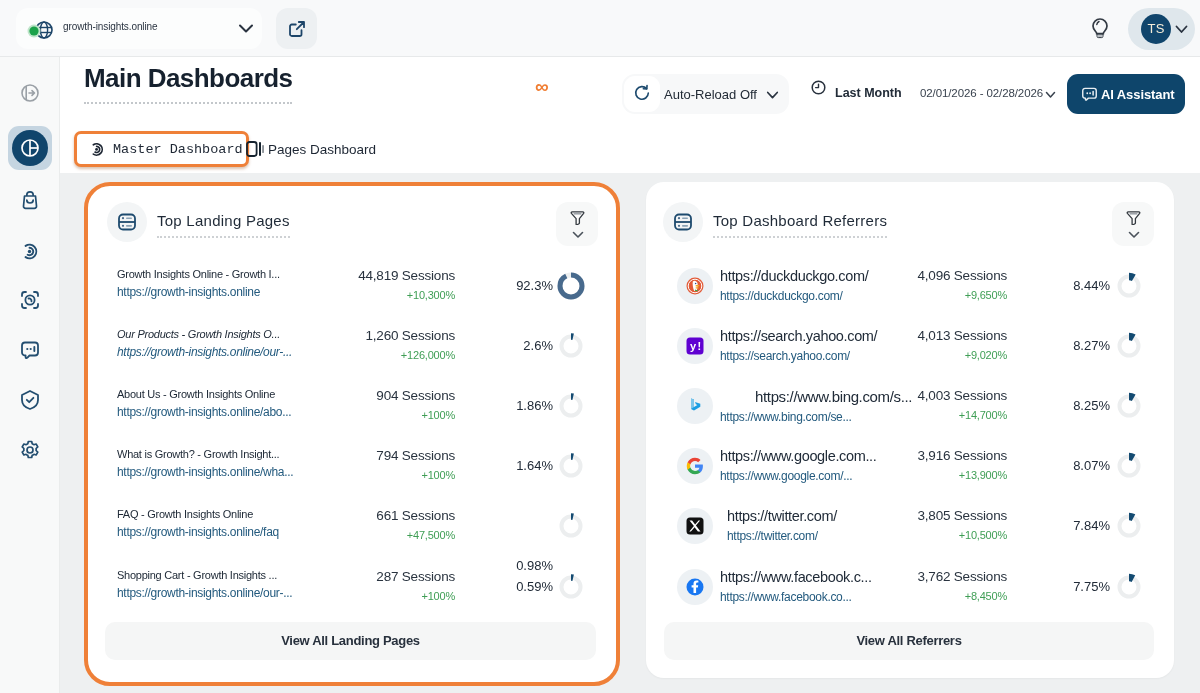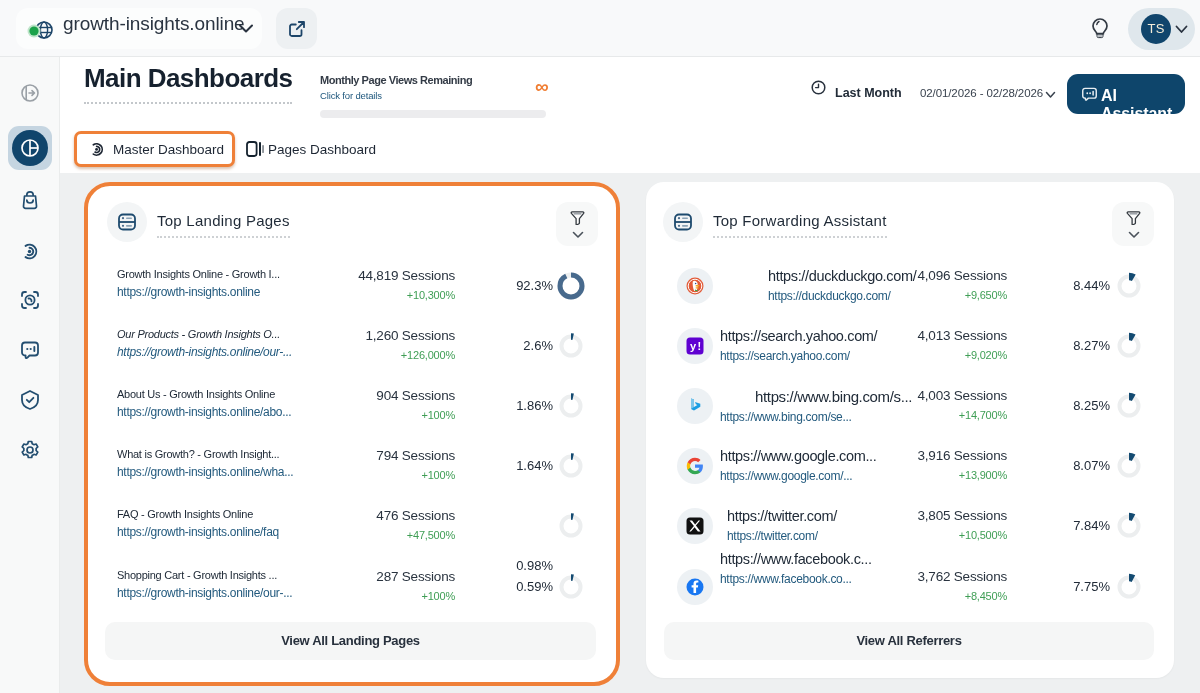--- a/index.html
+++ b/index.html
@@ -3,21 +3,21 @@
 <meta charset="utf-8">
 <style>
 * { margin:0; padding:0; box-sizing:border-box; }
 html,body { width:1200px; height:693px; overflow:hidden; }
 body { font-family:"Liberation Sans",sans-serif; background:#eef0f1; position:relative; color:#222c38; }
 .abs { position:absolute; }
 
 
 #topbar { position:absolute; left:0; top:0; width:1200px; height:57px; background:#f8f9fa; border-bottom:1px solid #e7e9ea; z-index:5; }
 #selpill { position:absolute; left:16px; top:8px; width:246px; height:41px; background:#fcfdfd; border-radius:12px; }
-#domain { position:absolute; left:63px; top:13px; font-size:19px; font-weight:500; color:#2a3441; letter-spacing:-.1px; }
+#domain { position:absolute; left:63px; top:21px; font-size:10px; font-weight:500; color:#2a3441; letter-spacing:-.1px; }
 #extbtn { position:absolute; left:276px; top:8px; width:41px; height:41px; background:#edf0f2; border-radius:12px; }
 #tspill { position:absolute; left:1128px; top:8px; width:67px; height:42px; background:#dfe7ec; border-radius:21px; }
 #tscirc { position:absolute; left:1141px; top:14px; width:30px; height:30px; border-radius:50%; background:#10456c; color:#f4ecd8; font-size:13px; text-align:center; line-height:30px; letter-spacing:.3px; }
 
 
 #sidebar { position:absolute; left:0; top:57px; width:60px; height:636px; background:#f8f9f9; border-right:1px solid #eaecec; z-index:4; }
 #sbactive { position:absolute; left:8px; top:69px; width:44px; height:44px; background:#c5d5e1; border-radius:11px; }
 #sbactive .circ { position:absolute; left:4px; top:4px; width:36px; height:36px; border-radius:50%; background:#10456c; }
 .sbi { position:absolute; left:0; width:60px; text-align:center; }
 
@@ -29,23 +29,23 @@
 #mpv .t1 { font-size:11px; font-weight:700; color:#333b46; letter-spacing:-.45px; }
 #mpv .t2 { font-size:9.5px; color:#1d567c; letter-spacing:-.15px; margin-top:4px; }
 #mpv .bar { margin-top:9px; width:226px; height:8px; background:#ececee; border-radius:4px; }
 #inf { position:absolute; left:475px; top:19px; color:#f07c30; font-size:19px; font-weight:700; }
 #reload { position:absolute; left:562px; top:17px; width:167px; height:40px; background:#f7f8f9; border-radius:13px; }
 #reload .ic { position:absolute; left:2px; top:2px; width:36px; height:36px; background:#fff; border-radius:11px; }
 #reload .tx { position:absolute; left:42px; top:13px; font-size:13px; color:#222b36; }
 #lastmonth { position:absolute; left:775px; top:29px; font-size:12.5px; font-weight:700; color:#222c38; }
 #dates { position:absolute; left:860px; top:30px; font-size:11.5px; letter-spacing:-.1px; color:#39424e; }
 #aibtn { position:absolute; left:1007px; top:17px; width:118px; height:40px; background:#0e456b; border-radius:11px; }
-#aibtn .tx { position:absolute; left:34px; top:13px; font-size:16px; font-weight:700; color:#fff; letter-spacing:-.1px; }
+#aibtn .tx { position:absolute; left:34px; top:13px; font-size:13px; font-weight:700; color:#fff; letter-spacing:-.1px; }
 #tabswhite { position:absolute; left:60px; top:129px; width:1140px; height:44px; background:#fff; }
-#tab1 { position:absolute; left:74px; top:131px; width:161px; height:36px; background:#fff; border:3px solid #ef8038; border-radius:7px; box-shadow:0 2px 3px rgba(150,80,30,.35); z-index:3; }
+#tab1 { position:absolute; left:74px; top:131px; width:175px; height:36px; background:#fff; border:3px solid #ef8038; border-radius:7px; box-shadow:0 2px 3px rgba(150,80,30,.35); z-index:3;font-family:Liberation Mono, monospace; }
 #tab1 .tx { position:absolute; left:36px; top:8px; font-size:13.5px; font-weight:500; color:#1d2633; white-space:nowrap; }
 #tab2tx { position:absolute; left:268px; top:142px; font-size:13.5px; font-weight:500; color:#1d2633; z-index:3; white-space:nowrap; }
 
 
 #card1 { position:absolute; left:84px; top:182px; width:536px; height:504px; background:#fff; border:4px solid #ef8038; border-radius:26px; z-index:2; }
 #card2 { position:absolute; left:646px; top:182px; width:528px; height:496px; background:#fff; border-radius:18px; box-shadow:0 1px 2px rgba(0,0,0,.04); z-index:2; }
 .cardicon { position:absolute; z-index:3; width:40px; height:40px; border-radius:50%; background:#f3f5f6; }
 .cardtitle { position:absolute; z-index:3; white-space:nowrap; font-size:15px; font-weight:500; color:#1f2a37; border-bottom:2px dotted #ced1d4; padding-bottom:7px; letter-spacing:.25px; }
 .filterbtn { position:absolute; z-index:3; width:42px; height:44px; background:#f7f8f8; border-radius:12px; }
 .rt1 { font-size:11px; letter-spacing:-.25px; color:#202b38; white-space:nowrap; }
@@ -137,26 +137,32 @@
   <svg class="sbi" style="top:381px;" width="24" height="24" viewBox="0 0 24 24">
     <path d="M10.3 3.5 h3.4 l.5 2.2 a6.6 6.6 0 0 1 1.7 1 l2.2 -.7 1.7 2.9 -1.7 1.6 a6.6 6.6 0 0 1 0 2 l1.7 1.6 -1.7 2.9 -2.2 -.7 a6.6 6.6 0 0 1 -1.7 1 l-.5 2.2 h-3.4 l-.5 -2.2 a6.6 6.6 0 0 1 -1.7 -1 l-2.2 .7 -1.7 -2.9 1.7 -1.6 a6.6 6.6 0 0 1 0 -2 L4.2 8.9 5.9 6 l2.2 .7 a6.6 6.6 0 0 1 1.7 -1 z" fill="none" stroke="#234e70" stroke-width="1.7" stroke-linejoin="round"></path>
     <circle cx="12" cy="12" r="3" fill="none" stroke="#234e70" stroke-width="1.7"></circle>
   </svg>
 </div>
 
 <div id="mainwhite">
   <div id="h1wrap">
       <h1>Main Dashboards</h1>
     </div>
-  <div id="mpv">
-    <div class="t1">Monthly Page Views Remaining</div>
-    <div class="t2">Click for details</div>
-    <div class="bar"></div>
-  </div>
   <span id="inf">∞</span>
+  <div id="reload">
+    <div class="ic"></div>
+    <svg class="abs" style="left:11px; top:10px;" width="18" height="18" viewBox="0 0 20 20">
+      <path d="M15.2 5.2 A7 7 0 1 0 17 10" fill="none" stroke="#1d4a6e" stroke-width="1.8" stroke-linecap="round"></path>
+      <path d="M15.6 1.8 L15.3 5.6 L11.5 5.3" fill="none" stroke="#1d4a6e" stroke-width="1.8" stroke-linecap="round" stroke-linejoin="round"></path>
+    </svg>
+    <div class="tx">Auto-Reload Off</div>
+    <svg class="abs" style="left:144px; top:17px;" width="13" height="9" viewBox="0 0 15 10">
+      <path d="M2 1.5 L7.5 7.5 L13 1.5" fill="none" stroke="#2a3340" stroke-width="1.9" stroke-linecap="round" stroke-linejoin="round"></path>
+    </svg>
+  </div>
   <svg class="abs" style="left:751px; top:23px;" width="15" height="15" viewBox="0 0 15 15">
     <circle cx="7.5" cy="7.5" r="6.3" fill="none" stroke="#28313d" stroke-width="1.5"></circle>
     <path d="M7.5 4.1 V7.6 H4.6" fill="none" stroke="#28313d" stroke-width="1.4" stroke-linecap="round" stroke-linejoin="round"></path>
   </svg>
   <span id="lastmonth">Last Month</span>
   <span id="dates">02/01/2026 - 02/28/2026</span>
   <svg class="abs" style="left:985px; top:34px;" width="11" height="8" viewBox="0 0 11 8">
     <path d="M1.5 1.5 L5.5 6 L9.5 1.5" fill="none" stroke="#39424e" stroke-width="1.5" stroke-linecap="round" stroke-linejoin="round"></path>
   </svg>
   <div id="aibtn">
@@ -256,21 +262,21 @@
 <div class="pct" style="right:647px; top:458px; z-index:3;">1.64%</div>
 <svg class="abs" style="left:557px; top:452px; z-index:3;" width="28" height="28" viewBox="0 0 28 28">
     <circle cx="14" cy="14" r="9.5" fill="none" stroke="#eceeef" stroke-width="4"></circle>
     <circle cx="14" cy="14" r="9.5" fill="none" stroke="#134a71" stroke-width="6.5" stroke-dasharray="2.2 59.69" transform="rotate(-90 14 14)"></circle>
   </svg>
 <div class="abs" style="left:117px; top:508px; z-index:3;">
   <div class="rt1">FAQ - Growth Insights Online</div>
     <div class="rt2">https://growth-insights.online/faq</div>
   </div>
 <div class="sess" style="right:745px; top:508px; z-index:3;">
-    <div class="s1">476 Sessions</div>
+    <div class="s1">661 Sessions</div>
     <div class="s2">+47,500%</div>
   </div>
 <div class="pct" style="right:647px; top:518px; z-index:3;margin-top:40px;">0.98%</div>
 <svg class="abs" style="left:557px; top:512px; z-index:3;" width="28" height="28" viewBox="0 0 28 28">
     <circle cx="14" cy="14" r="9.5" fill="none" stroke="#eceeef" stroke-width="4"></circle>
     <circle cx="14" cy="14" r="9.5" fill="none" stroke="#134a71" stroke-width="6.5" stroke-dasharray="2.2 59.69" transform="rotate(-90 14 14)"></circle>
   </svg>
 <div class="abs" style="left:117px; top:569px; z-index:3;">
   <div class="rt1">Shopping Cart - Growth Insights ...</div>
     <div class="rt2">https://growth-insights.online/our-...</div>
@@ -290,41 +296,41 @@
 <div id="card2"></div>
 <div class="cardicon" style="left:663px; top:202px;"></div>
 <svg class="abs" style="left:673px; top:212px; z-index:3;" width="20" height="20" viewBox="0 0 20 20">
   <rect x="2" y="2.5" width="16" height="15" rx="4" fill="none" stroke="#1d4a6e" stroke-width="1.8"></rect>
   <line x1="2" y1="10" x2="18" y2="10" stroke="#1d4a6e" stroke-width="1.8"></line>
   <circle cx="6" cy="6.2" r="1.1" fill="#476a8a"></circle>
   <rect x="9" y="5.4" width="6" height="1.7" rx=".8" fill="#8aa2b5"></rect>
   <circle cx="6" cy="13.8" r="1.1" fill="#476a8a"></circle>
   <rect x="9" y="13" width="6" height="1.7" rx=".8" fill="#8aa2b5"></rect>
 </svg>
-<span class="cardtitle" style="left:713px; top:212px;">Top Forwarding Assistant</span>
+<span class="cardtitle" style="left:713px; top:212px;">Top Dashboard Referrers</span>
 <div class="filterbtn" style="left:1112px; top:202px;"></div>
 <svg class="abs" style="left:1126px; top:210px; z-index:3;" width="15" height="15" viewBox="0 0 15 15">
   <path d="M2.2 1.8 h10.6 a1 1 0 0 1 .8 1.6 L9.4 8.6 v4.4 a.8 .8 0 0 1 -.4 .7 l-2 1.1 a.6 .6 0 0 1 -.9 -.5 V8.6 L1.4 3.4 a1 1 0 0 1 .8 -1.6 z" fill="#fdfdfd" stroke="#33393f" stroke-width="1.3" stroke-linejoin="round"></path>
   <line x1="3.6" y1="3.8" x2="11.4" y2="3.8" stroke="#9aa0a7" stroke-width="1.5"></line>
 </svg>
 <svg class="abs" style="left:1128px; top:231px; z-index:3;" width="12" height="8" viewBox="0 0 12 8">
   <path d="M1.5 1.5 L6 6 L10.5 1.5" fill="none" stroke="#4a525b" stroke-width="1.6" stroke-linecap="round" stroke-linejoin="round"></path>
 </svg>
 
 <div class="favc" style="left:677px; top:268px; z-index:2;"></div>
 <svg class="abs" style="left:686px; top:277px; z-index:3;" width="18" height="18" viewBox="0 0 18 18">
 <circle cx="9" cy="9" r="8.5" fill="#e25b38"></circle>
     <circle cx="9" cy="9" r="6.8" fill="none" stroke="#fff" stroke-width="1"></circle>
 <path d="M6.8 4.6 a2.9 3.2 0 0 1 4.6 1.2 c.5 1.8 .4 4.6 -.5 7.4 l-.3 .9 h-2.4 c-1.2 -3 -1.9 -6.5 -1.4 -9.5 z" fill="#fff"></path>
 <circle cx="9.6" cy="6.4" r=".75" fill="#2d4f8e"></circle>
 <path d="M9.7 8 h3 a.75 .75 0 0 1 0 1.5 h-3 z" fill="#f5a623"></path>
 <path d="M9.7 10.2 h2.4 a.6 .6 0 0 1 0 1.2 h-2.4 z" fill="#f5a623"></path>
 <path d="M9 12.6 c.9 .5 1.9 .5 2.5 .2 l.3 1.1 c-1 .4 -2.1 .3 -3 -.2 z" fill="#43a047"></path>
 </svg>
-<div class="abs" style="left:720px; top:268px; z-index:3;margin-left:48px;">
+<div class="abs" style="left:720px; top:268px; z-index:3;">
   <div class="rt1" style="font-size:14.5px; letter-spacing:-.35px;">https://duckduckgo.com/</div>
     <div class="rt2">https://duckduckgo.com/</div>
   </div>
 <div class="sess" style="right:193px; top:268px; z-index:3;">
     <div class="s1">4,096 Sessions</div>
     <div class="s2">+9,650%</div>
   </div>
 <div class="pct" style="right:90px; top:278px; z-index:3;">8.44%</div>
 <svg class="abs" style="left:1114px; top:271px; z-index:3;" width="30" height="30" viewBox="0 0 30 30">
     <circle cx="15" cy="15" r="9.5" fill="none" stroke="#eceeef" stroke-width="4"></circle>
@@ -403,21 +409,21 @@
 <div class="pct" style="right:90px; top:518px; z-index:3;">7.84%</div>
 <svg class="abs" style="left:1114px; top:511px; z-index:3;" width="30" height="30" viewBox="0 0 30 30">
     <circle cx="15" cy="15" r="9.5" fill="none" stroke="#eceeef" stroke-width="4"></circle>
     <circle cx="15" cy="15" r="9.5" fill="none" stroke="#134a71" stroke-width="7.5" stroke-dasharray="4.68 59.69" transform="rotate(-90 15 15)"></circle>
   </svg>
 <div class="favc" style="left:677px; top:569px; z-index:2;"></div>
 <svg class="abs" style="left:686px; top:578px; z-index:3;" width="18" height="18" viewBox="0 0 18 18">
 <circle cx="9" cy="9" r="8.5" fill="#1877f2"></circle>
 <path d="M11.9 9.4 l.3 -2.2 H10.1 V5.8 c0 -.6 .3 -1.2 1.3 -1.2 h1 V2.7 c-.6 -.1 -1.2 -.2 -1.8 -.2 -1.9 0 -3.1 1.1 -3.1 3.2 v1.5 H5.6 v2.2 h1.9 V15 a8.6 8.6 0 0 0 2.6 0 V9.4 z" fill="#fff"></path>
 </svg>
-<div class="abs" style="left:720px; top:551px; z-index:3;">
+<div class="abs" style="left:720px; top:569px; z-index:3;">
   <div class="rt1" style="font-size:14.5px; letter-spacing:-.35px;">https://www.facebook.c...</div>
     <div class="rt2">https://www.facebook.co...</div>
   </div>
 <div class="sess" style="right:193px; top:569px; z-index:3;">
     <div class="s1">3,762 Sessions</div>
     <div class="s2">+8,450%</div>
   </div>
 <div class="pct" style="right:90px; top:579px; z-index:3;">7.75%</div>
 <svg class="abs" style="left:1114px; top:572px; z-index:3;" width="30" height="30" viewBox="0 0 30 30">
     <circle cx="15" cy="15" r="9.5" fill="none" stroke="#eceeef" stroke-width="4"></circle>

